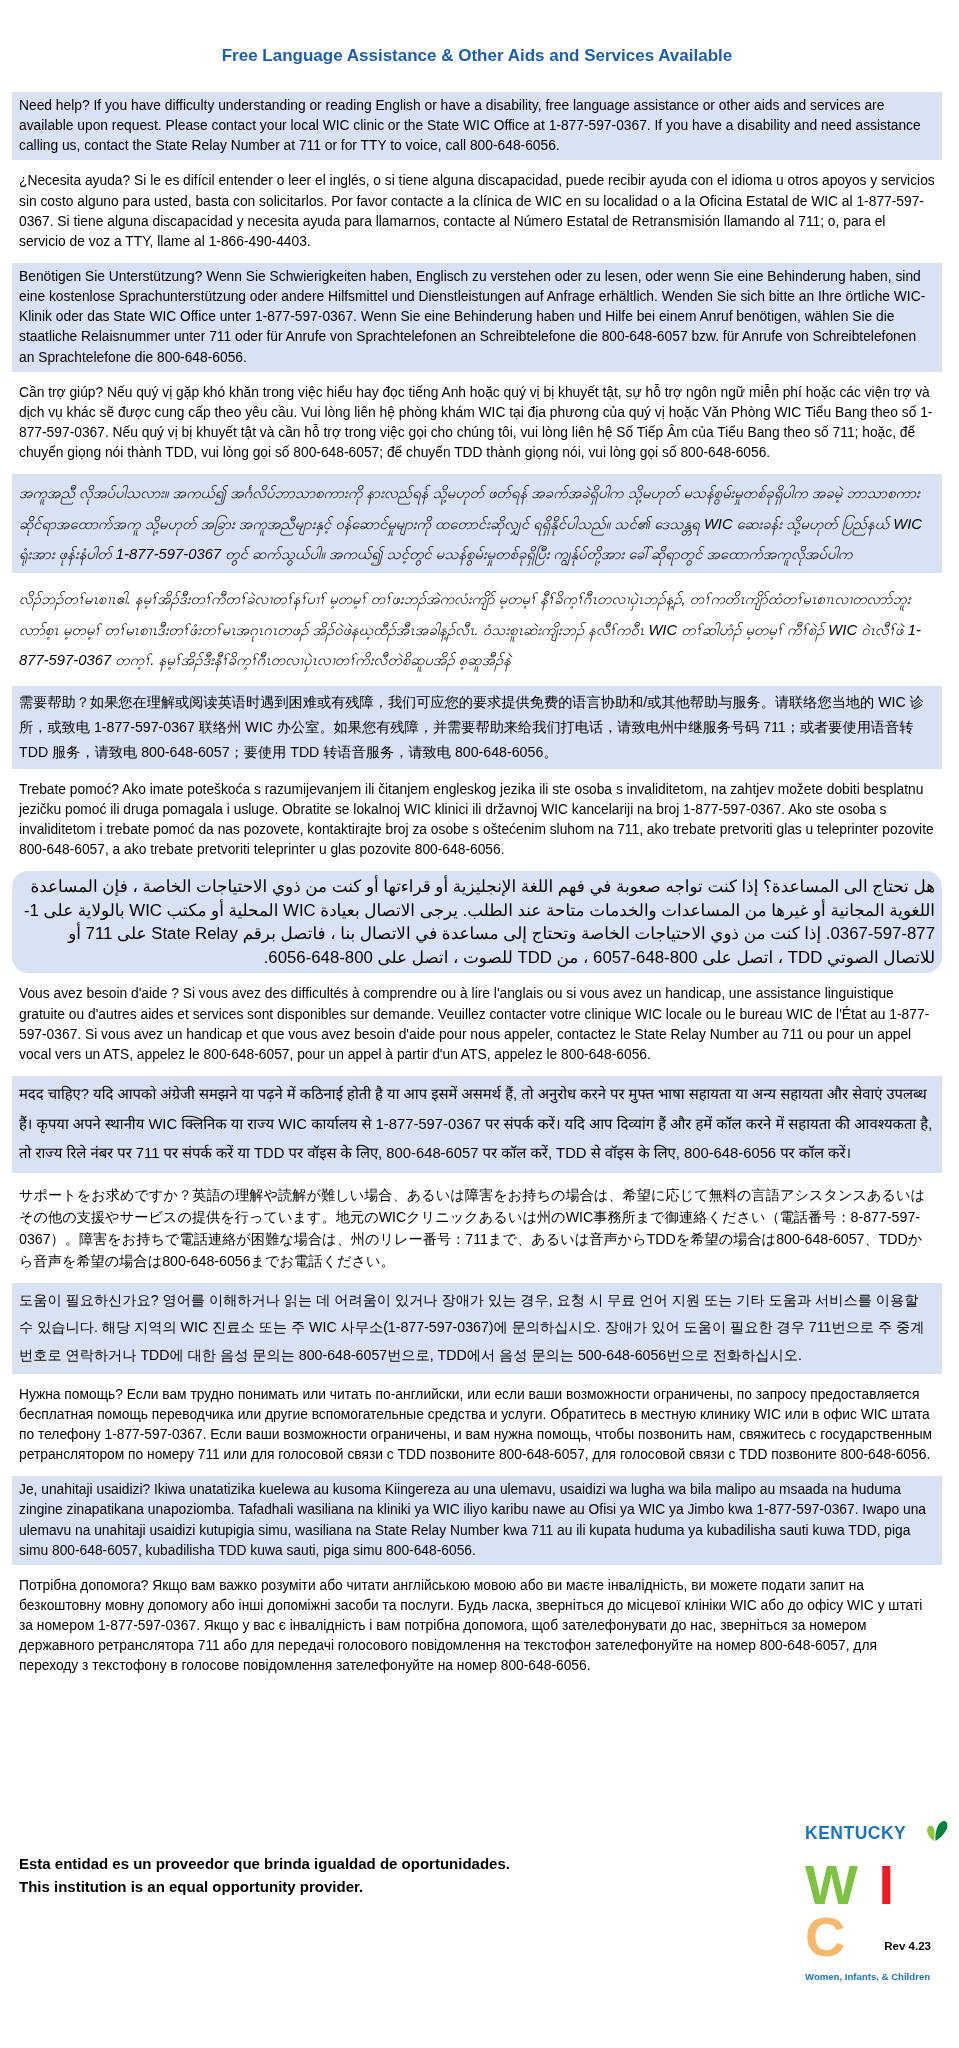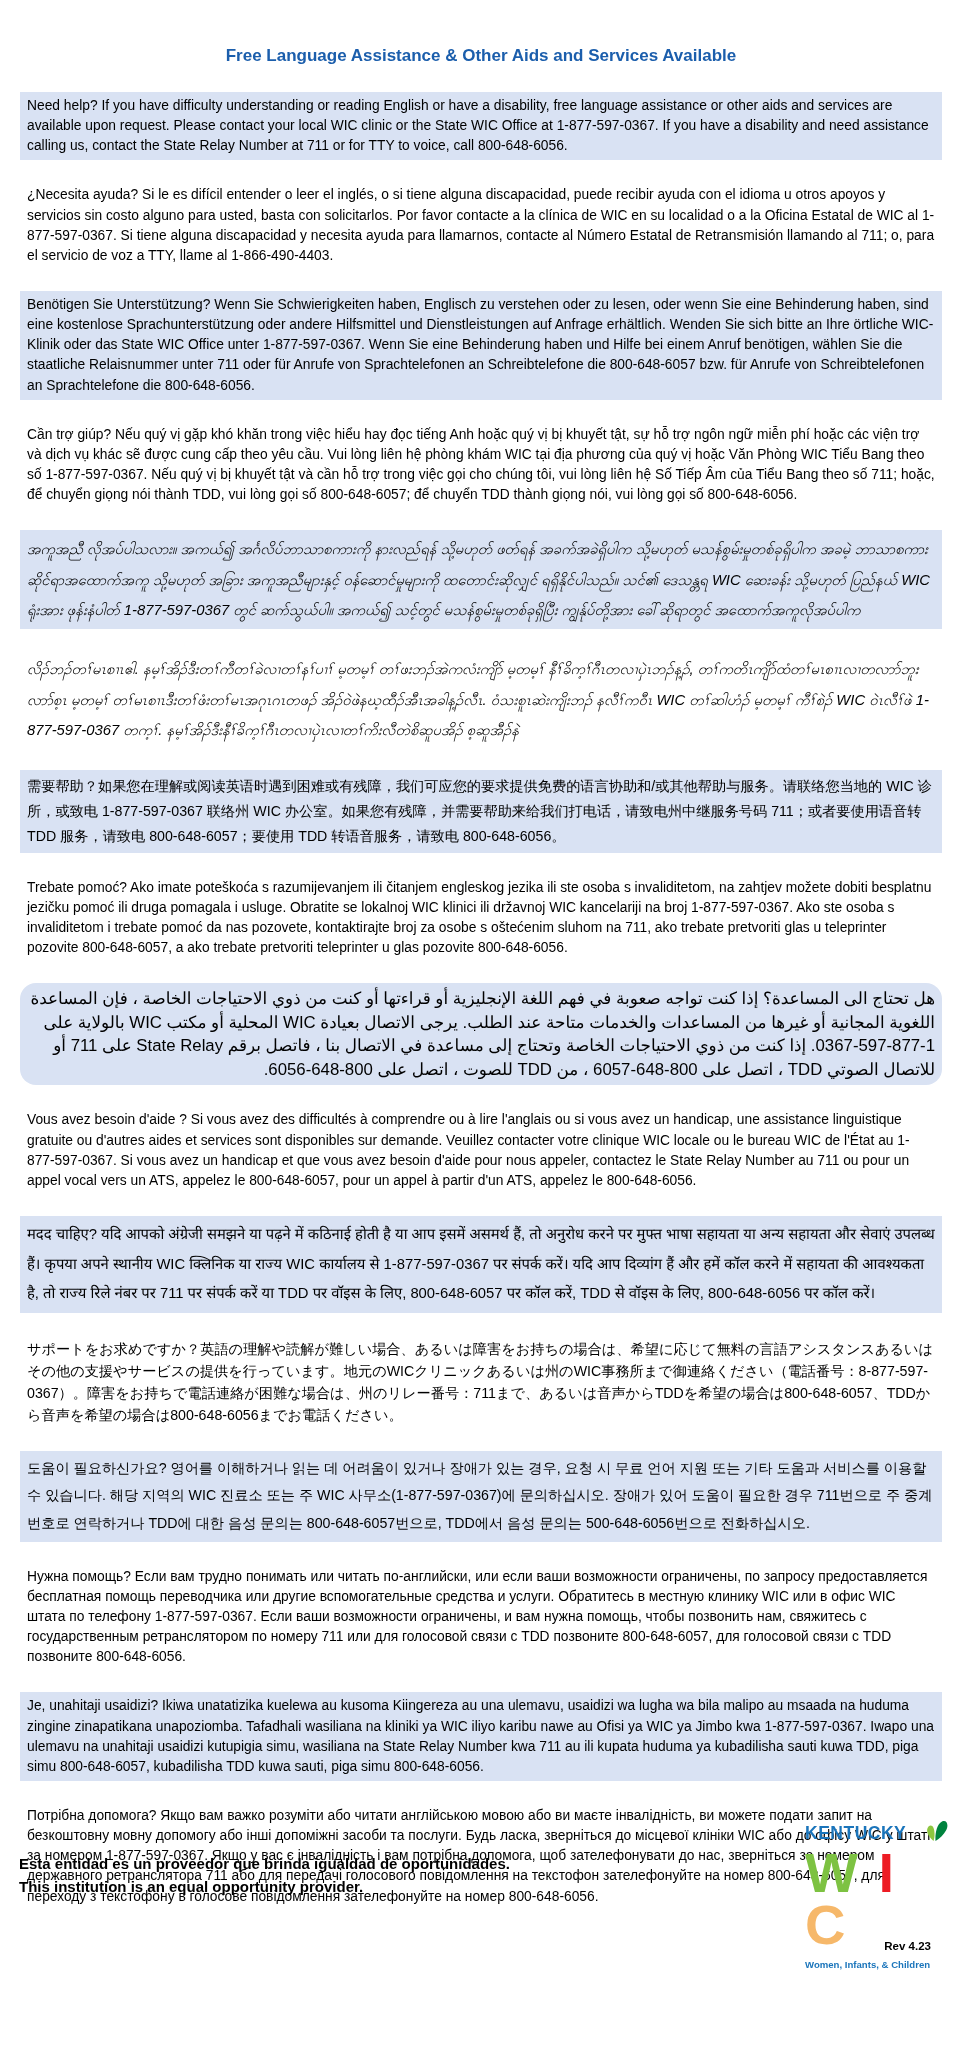--- a/index.html
+++ b/index.html
@@ -1,48 +1,48 @@
 <!DOCTYPE html>
 <html><head>
 <meta charset="utf-8">
 <style>
   html,body{margin:0;padding:0;}
   body{
     width:959px;height:2048px;position:relative;background:#ffffff;
     font-family:"Liberation Sans", sans-serif;color:#000;
     -webkit-font-smoothing:antialiased;
   }
-  .content{padding:46px 17px 0 20px;}
+  .content{padding:46px 17px 0 12px;}
   .title{
     text-align:center;color:#1b5eac;font-size:17px;font-weight:bold;
     margin:0 0 26px 0;font-family:"Liberation Sans", sans-serif;
   }
   .para{
-    font-size:13.8px;line-height:1.46;padding:4px 7px;margin-bottom:21px;
+    font-size:13.8px;line-height:1.46;padding:4px 7px;margin-bottom:7px;
     text-align:left;word-wrap:break-word;
   }
   .hl{background:#d9e2f3;}
   .p-sea{font-size:14.8px;line-height:2.05;font-style:italic;}
   .p-zh{font-size:14.2px;line-height:1.75;}
   .p-ar{direction:rtl;text-align:right;font-size:16.8px;line-height:1.4;border-radius:16px;}
   .p-hi{font-size:14.8px;line-height:2.0;}
   .p-ja{font-size:14.2px;line-height:1.55;}
   .p-ko{font-size:14.2px;line-height:1.95;}
   .footer{
     position:absolute;left:19px;top:1852px;font-weight:bold;font-size:15px;line-height:1.55;
   }
   .logo{
     position:absolute;right:8px;top:1823px;width:146px;text-align:left;
   }
   .logo-top{
     position:relative;color:#1b75bb;font-weight:bold;font-size:17.5px;
     letter-spacing:0.5px;height:22px;
   }
   .leafheart{position:absolute;right:2px;top:-3px;width:26px;height:24px;display:inline-block;}
-  .logo-wic{font-size:56px;font-weight:bold;line-height:0.92;letter-spacing:1px;margin-top:2px;}
+  .logo-wic{font-size:56px;font-weight:bold;line-height:0.92;letter-spacing:1px;margin-top:14px;}
   .logo-wic .lw{color:#7dc242;}
   .logo-wic .li{color:#ed1c24;padding:0 3px;}
   .logo-wic .lc{color:#f6b86a;}
   .logo-tag{color:#1b75bb;font-weight:bold;font-size:9.6px;margin-top:9px;white-space:nowrap;}
   .rev{position:absolute;right:28px;top:1940px;font-size:11.5px;color:#000;font-weight:bold;}
 </style>
 </head>
 <body>
 
 <div class="content">

